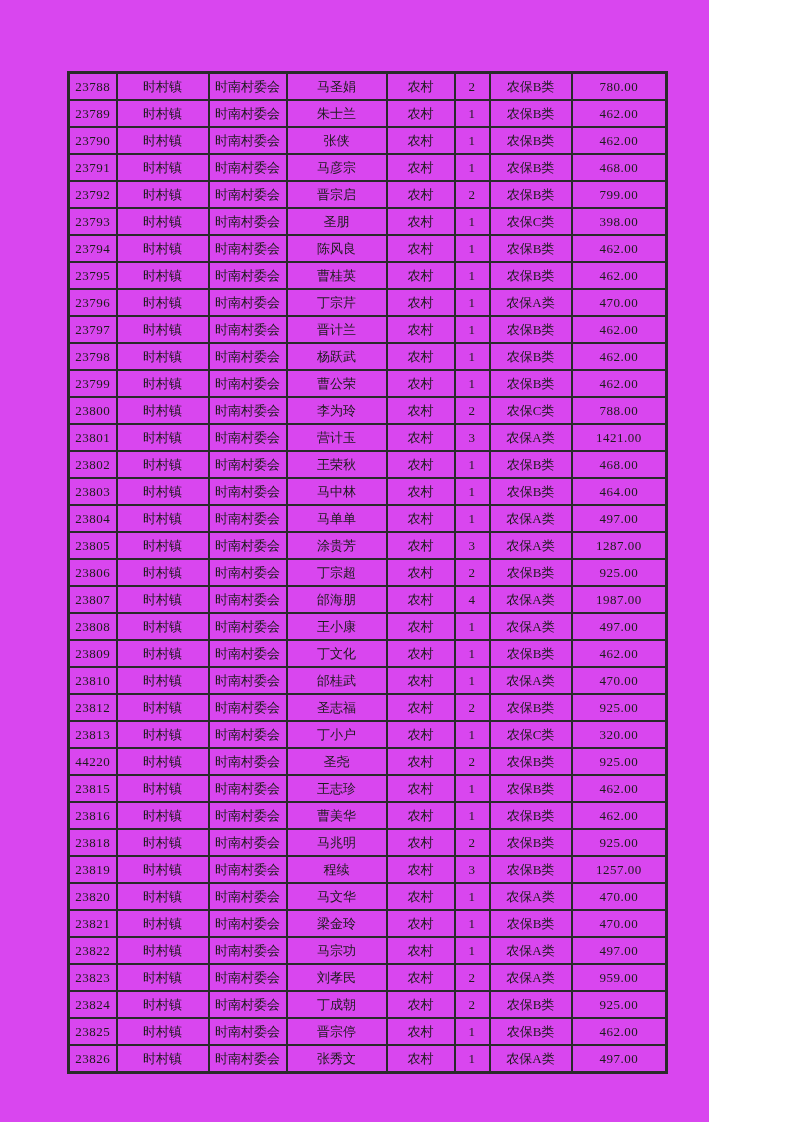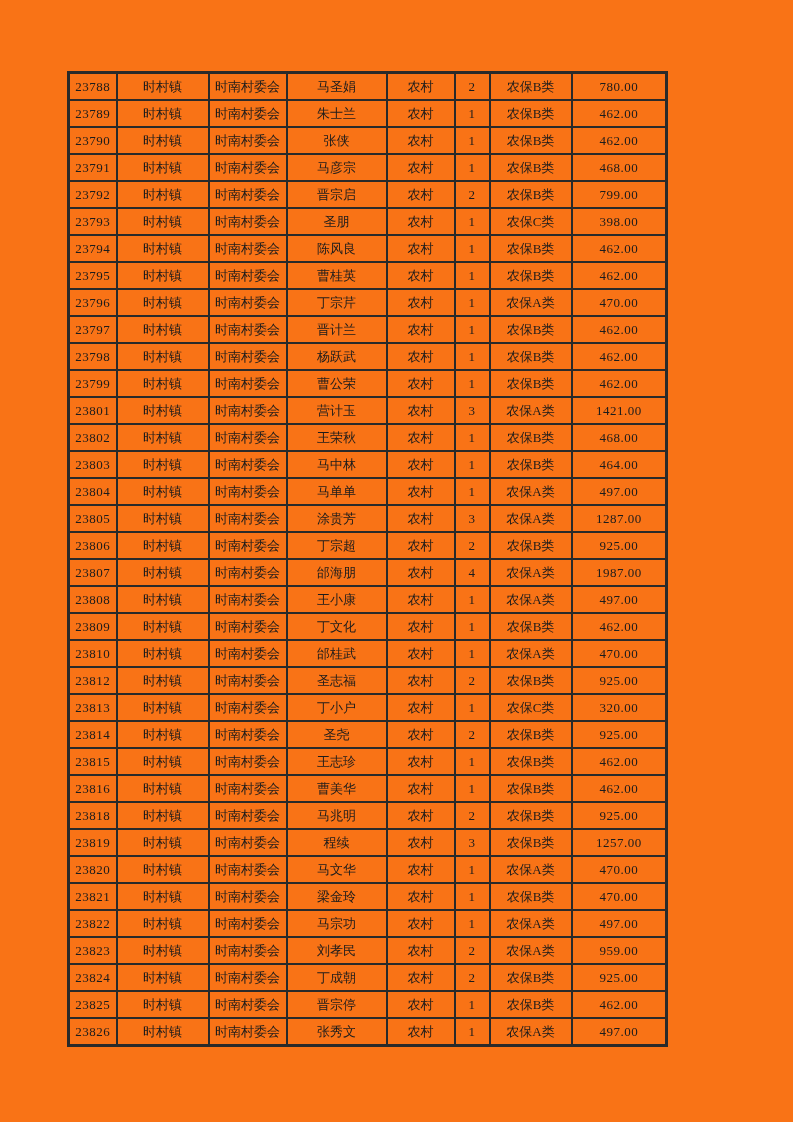--- a/index.html
+++ b/index.html
@@ -3,23 +3,23 @@
 <meta charset="utf-8">
 <style>
   html, body {
     margin: 0;
     padding: 0;
     background: #ffffff;
     font-family: "Liberation Serif", "DejaVu Serif", serif;
   }
   .page {
     position: relative;
-    width: 793px;
+    width: 709px;
     height: 1122px;
-    background: #f97316;
+    background: #d946ef;
     overflow: hidden;
   }
   table.records {
     position: absolute;
     left: 67px;
     top: 71px;
     width: 598px;
     border-collapse: collapse;
     table-layout: fixed;
     border: 3px solid #2a2a2a;
@@ -171,20 +171,30 @@
           <td class="num">23799</td>
           <td>时村镇</td>
           <td>时南村委会</td>
           <td>曹公荣</td>
           <td>农村</td>
           <td class="num">1</td>
           <td>农保B类</td>
           <td class="num">462.00</td>
         </tr>
         <tr>
+          <td class="num">23800</td>
+          <td>时村镇</td>
+          <td>时南村委会</td>
+          <td>李为玲</td>
+          <td>农村</td>
+          <td class="num">2</td>
+          <td>农保C类</td>
+          <td class="num">788.00</td>
+        </tr>
+        <tr>
           <td class="num">23801</td>
           <td>时村镇</td>
           <td>时南村委会</td>
           <td>营计玉</td>
           <td>农村</td>
           <td class="num">3</td>
           <td>农保A类</td>
           <td class="num">1421.00</td>
         </tr>
         <tr>
@@ -291,21 +301,21 @@
           <td class="num">23813</td>
           <td>时村镇</td>
           <td>时南村委会</td>
           <td>丁小户</td>
           <td>农村</td>
           <td class="num">1</td>
           <td>农保C类</td>
           <td class="num">320.00</td>
         </tr>
         <tr>
-          <td class="num">23814</td>
+          <td class="num">44220</td>
           <td>时村镇</td>
           <td>时南村委会</td>
           <td>圣尧</td>
           <td>农村</td>
           <td class="num">2</td>
           <td>农保B类</td>
           <td class="num">925.00</td>
         </tr>
         <tr>
           <td class="num">23815</td>

